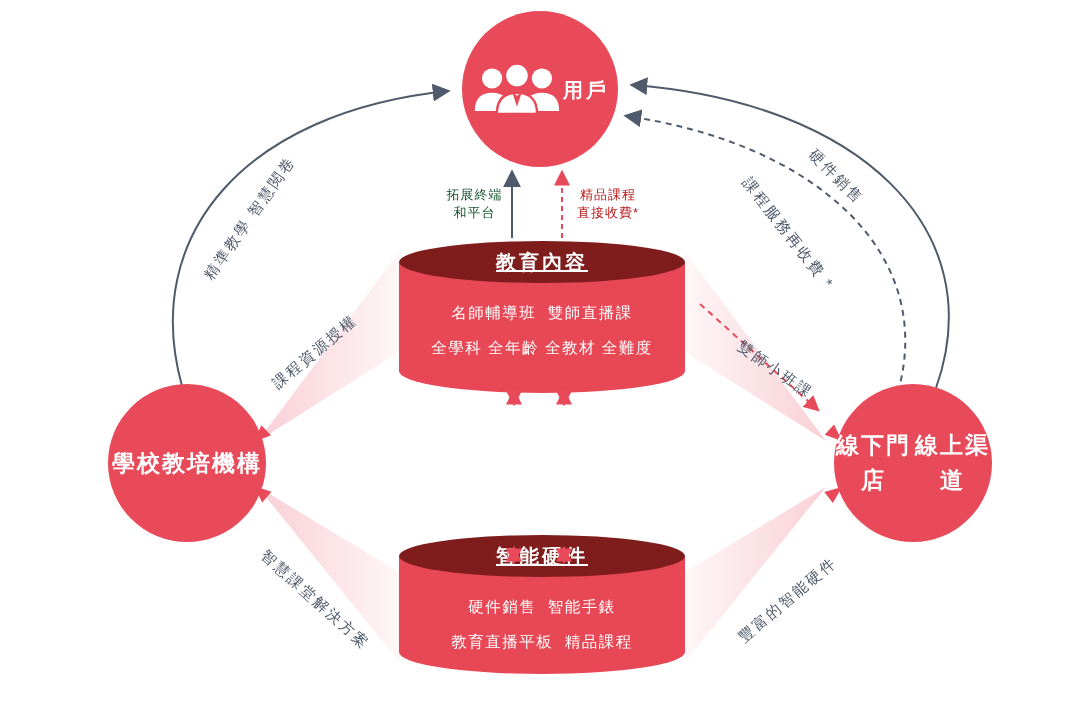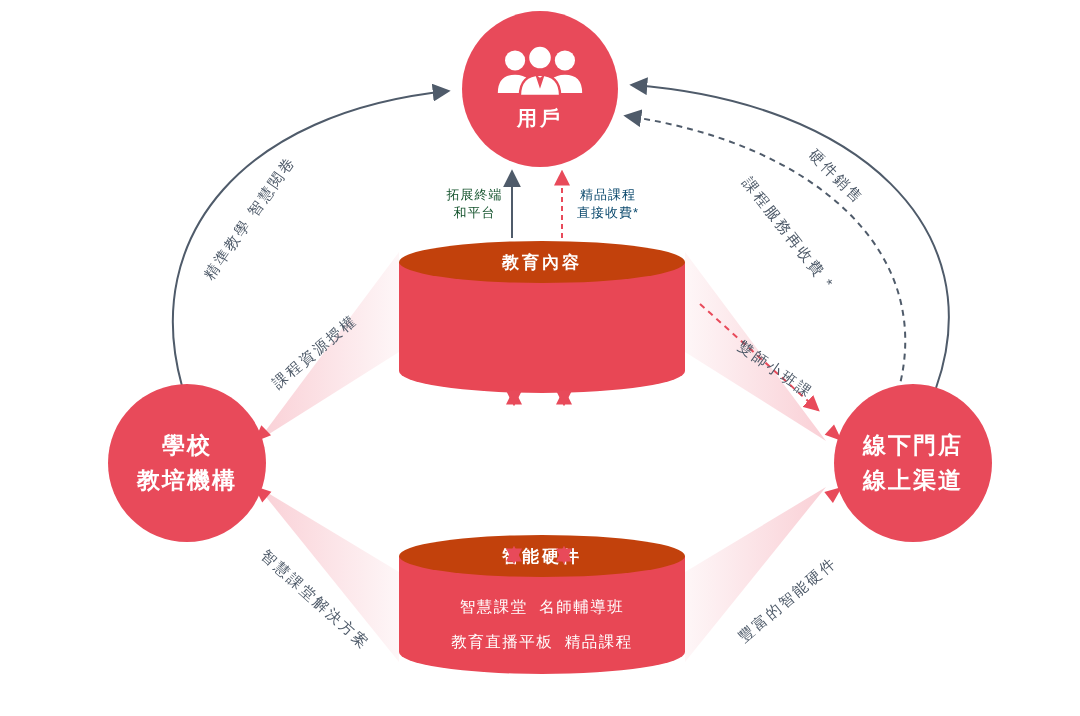--- a/index.html
+++ b/index.html
@@ -3,48 +3,48 @@
 <meta charset="utf-8">
 <style>
   * { margin:0; padding:0; box-sizing:border-box; }
   html,body { background:#fff; }
   body { font-family:"Liberation Sans","DejaVu Sans",sans-serif; }
   .canvas { position:relative; width:1080px; height:716px; background:#fff; overflow:hidden; }
   .layer { position:absolute; inset:0; pointer-events:none; }
 
   
   .node-circle { position:absolute; border-radius:50%; background:#e84a5a; color:#fff;
-    display:flex; flex-direction:column; align-items:center; justify-content:center; text-align:center; }
+    display:flex; flex-direction:row; align-items:center; justify-content:center; text-align:center; }
   #users-circle { left:462px; top:11px; width:156px; height:156px; }
   #left-circle  { left:108px; top:384px; width:158px; height:158px; }
   #right-circle { left:834px; top:384px; width:158px; height:158px; }
   .node-line { font-size:23px; font-weight:bold; line-height:35px; letter-spacing:2px; }
   #users-circle .node-line { font-size:20px; letter-spacing:3px; margin-top:2px; }
   .users-icon-wrap { width:92px; height:56px; }
 
   
   .cylinder { position:absolute; left:399px; width:286px; }
   #cyl-1 { top:241px; height:152px; }
   #cyl-2 { top:402px; height:140px; }
   #cyl-3 { top:535px; height:139px; }
   .cyl-body { position:absolute; left:0; right:0; top:21px; bottom:0; background:#e84755;
     border-radius:0 0 50% 50% / 0 0 22px 22px; }
   .cyl-top { position:absolute; left:0; right:0; top:0; height:42px; border-radius:50%;
-    background:#c2410c; display:flex; align-items:center; justify-content:center;
-    color:#fff; font-weight:bold; font-size:17px; letter-spacing:3px; }
+    background:#7f1d1d; display:flex; align-items:center; justify-content:center;
+    color:#fff; font-weight:bold; font-size:20px; letter-spacing:3px;text-decoration:underline; }
   .cyl-content { position:absolute; left:0; right:0; top:54px; color:#fff; text-align:center;
     font-size:15.5px; letter-spacing:1.5px; }
   .cyl-content div { line-height:35px; white-space:pre; }
 
   
   .rlabel { position:absolute; color:#4d5968; font-size:15px; font-weight:500;
     letter-spacing:2.5px; white-space:nowrap; }
   .vlabel { position:absolute; font-size:13px; line-height:18px; text-align:center;
     letter-spacing:1px; color:#14532d; white-space:nowrap; }
-  .vlabel.red { color:#0c4a6e; }
+  .vlabel.red { color:#b91c1c; }
 </style>
 </head>
 <body>
 
 <div class="canvas">
 
   <svg class="layer" width="1080" height="716" viewBox="0 0 1080 716">
     <defs>
       <marker id="mslate" viewBox="0 0 10 10" refX="8.5" refY="5" markerWidth="9" markerHeight="9" orient="auto-start-reverse">
         <path d="M0 0 L10 5 L0 10 z" fill="#4f5b6a"></path>
@@ -78,26 +78,30 @@
 
     <path d="M 700 304 L 818 410" fill="none" stroke="#e84a5a" stroke-width="2" stroke-dasharray="6 5" marker-end="url(#mred)"></path>
 
     <path d="M 512 238 L 512 172" fill="none" stroke="#4f5b6a" stroke-width="2" marker-end="url(#mslate)"></path>
     <path d="M 562 238 L 562 172" fill="none" stroke="#e84a5a" stroke-width="2" stroke-dasharray="5 4" marker-end="url(#mred)"></path>
   </svg>
 
   <div class="cylinder" id="cyl-1">
     <div class="cyl-body"></div>
     <div class="cyl-top">教育內容</div>
+    <div class="cyl-content">
+      <div>名師輔導班  雙師直播課</div>
+      <div>全學科 全年齡 全教材 全難度</div>
+    </div>
   </div>
   <div class="cylinder" id="cyl-3">
     <div class="cyl-body"></div>
     <div class="cyl-top">智能硬件</div>
     <div class="cyl-content">
-      <div>智慧課堂  名師輔導班</div>
+      <div>硬件銷售  智能手錶</div>
       <div>教育直播平板  精品課程</div>
     </div>
   </div>
 
   <svg class="layer" width="1080" height="716" viewBox="0 0 1080 716">
     <path d="M 514 391 L 514 404" stroke="#e84a5a" stroke-width="2" marker-start="url(#mred)" marker-end="url(#mred)"></path>
     <path d="M 564 391 L 564 404" stroke="#e84a5a" stroke-width="2" marker-start="url(#mred)" marker-end="url(#mred)"></path>
     <path d="M 514 548 L 514 562" stroke="#e84a5a" stroke-width="2" marker-start="url(#mred)" marker-end="url(#mred)"></path>
     <path d="M 564 548 L 564 562" stroke="#e84a5a" stroke-width="2" marker-start="url(#mred)" marker-end="url(#mred)"></path>
   </svg>

